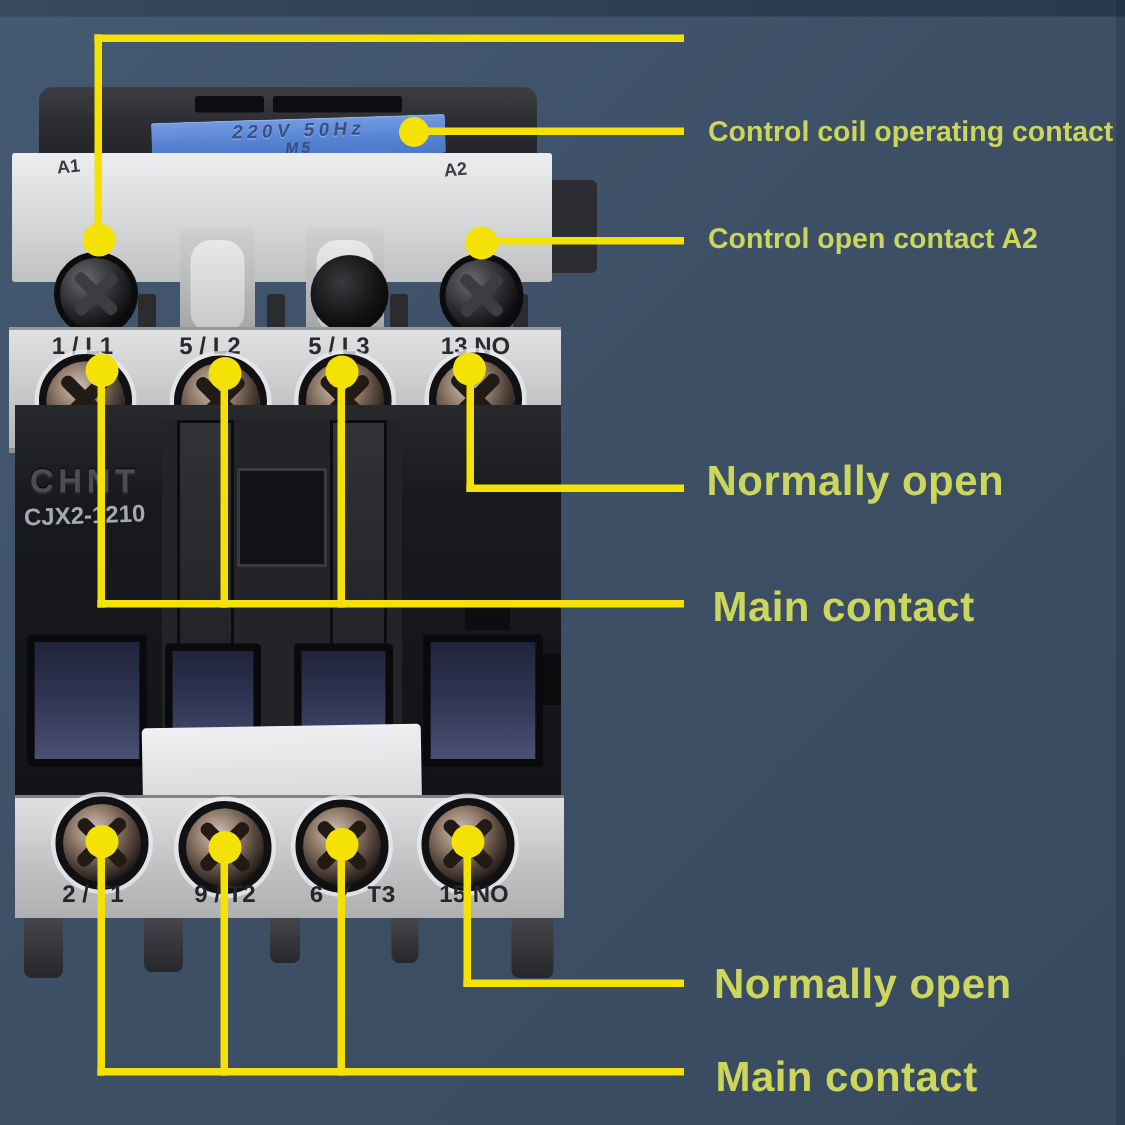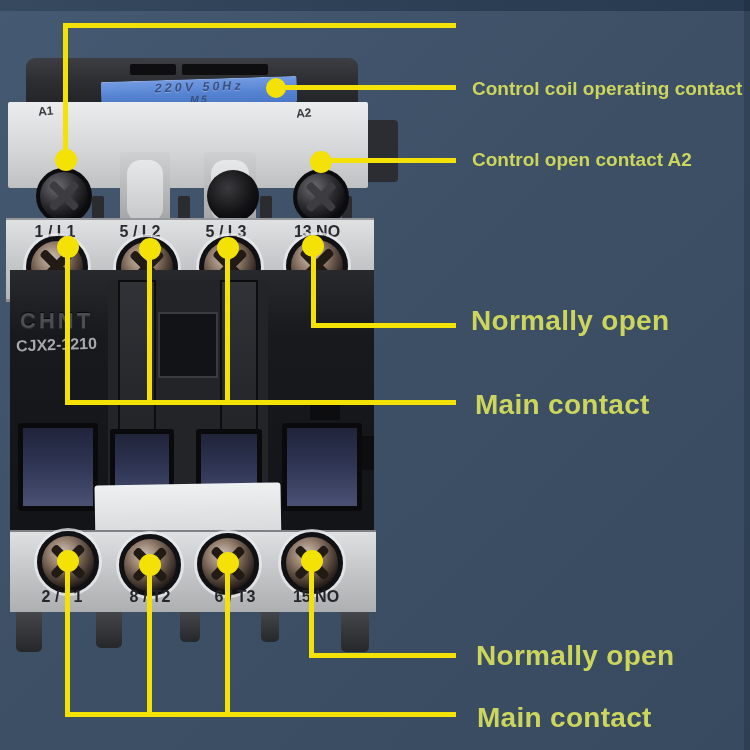--- a/index.html
+++ b/index.html
@@ -99,21 +99,21 @@
        background:linear-gradient(180deg,#eef0f1 0%,#d2d3d5 100%);
        box-shadow:0 2px 3px rgba(0,0,0,.35);}
 
   .strip-bottom{left:2px;top:472px;width:366px;height:82px;border-top:2px solid #808185;
        background:linear-gradient(180deg,#dfe0e2 0%,#c2c3c5 55%,#aeafb1 100%);}
   .strip-bottom .ms1{left:27px;top:-1px;}
   .strip-bottom .ms2{left:109px;top:2px;}
   .strip-bottom .ms3{left:187px;top:1px;}
   .strip-bottom .ms4{left:271px;top:0;}
   .blabel{top:56px;width:90px;text-align:center;font-size:16px;font-weight:bold;color:#26262a;}
-  .blabel.p1{left:7px;}.blabel.p2{left:95px;}.blabel.p3{left:180px;}.blabel.p4{left:261px;}
+  .blabel.p1{left:7px;}.blabel.p2{left:95px;}.blabel.p3{left:180px;font-family:Liberation Mono, monospace;}.blabel.p4{left:261px;}
 
   .foot{top:554px;border-radius:0 0 5px 5px;
        background:linear-gradient(180deg,#45464b 0%,#26272a 100%);}
   .foot.f1{left:8px;width:26px;height:40px;}
   .foot.f2{left:88px;width:26px;height:36px;}
   .foot.f3{left:172px;width:20px;height:30px;}
   .foot.f4{left:253px;width:18px;height:30px;}
   .foot.f5{left:333px;width:28px;height:40px;}
 
   
@@ -189,21 +189,21 @@
     </div>
 
     <div class="plate"></div>
 
     <div class="strip-bottom">
       <div class="main-screw ms1"></div>
       <div class="main-screw ms2"></div>
       <div class="main-screw ms3"></div>
       <div class="main-screw ms4"></div>
       <span class="blabel p1">2 / T1</span>
-      <span class="blabel p2">8 / T2</span>
+      <span class="blabel p2">9 / T2</span>
       <span class="blabel p3">6 / T3</span>
       <span class="blabel p4">15 NO</span>
     </div>
 
     <div class="foot f1"></div>
     <div class="foot f2"></div>
     <div class="foot f3"></div>
     <div class="foot f4"></div>
     <div class="foot f5"></div>
   </div>

